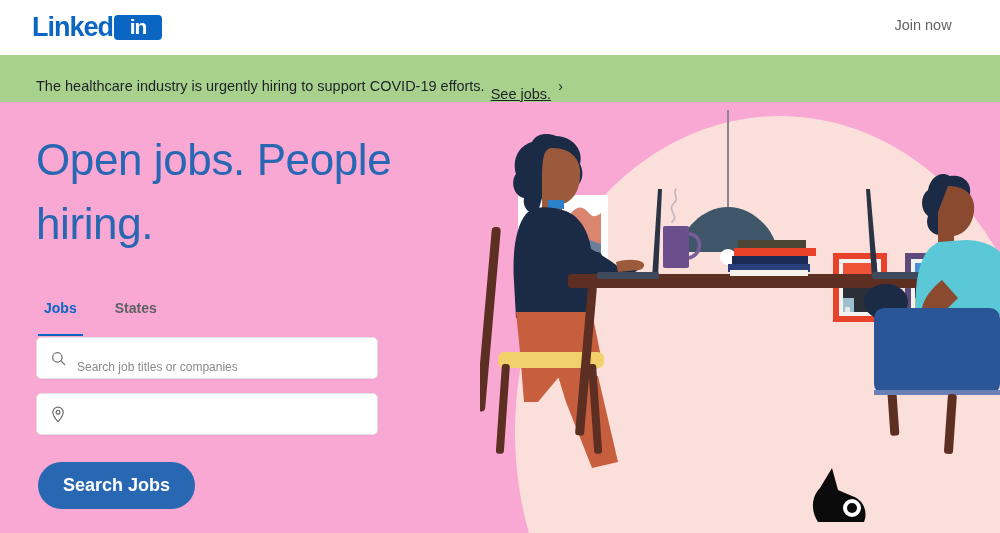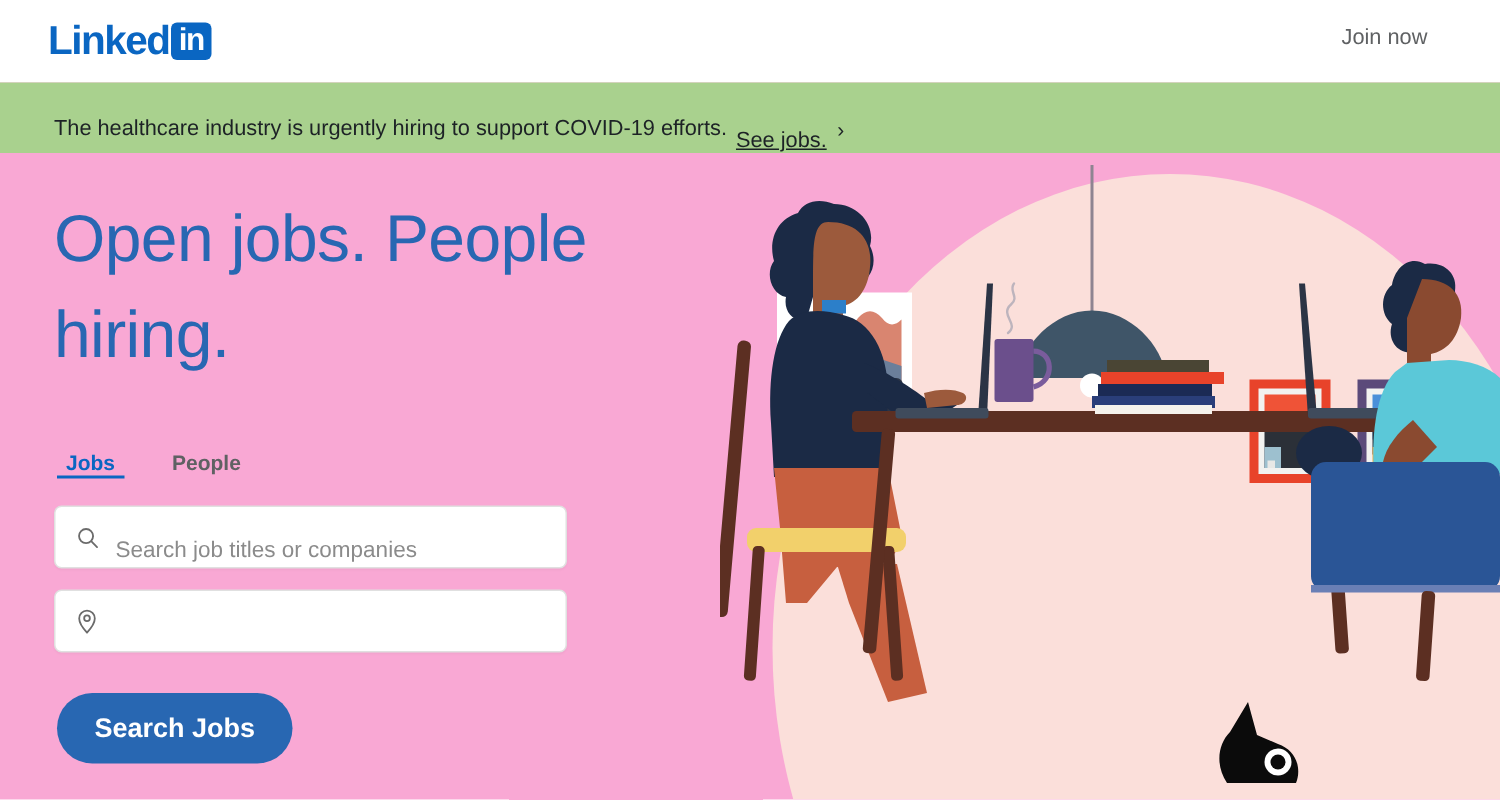--- a/index.html
+++ b/index.html
@@ -20,21 +20,21 @@
     position:absolute; left:32px; top:10px;
     display:flex; align-items:center; height:34px;
   }
   .logo-text {
     font-size:27px; font-weight:bold; color:#0a66c2;
     letter-spacing:-1.0px; line-height:1;
   }
   .logo-badge {
     display:inline-flex; align-items:center; justify-content:center;
     background:#0a66c2; color:#fff; border-radius:4px;
-    width:27px; height:25px; font-size:21px; font-weight:bold;
+    width:48px; height:25px; font-size:21px; font-weight:bold;
     letter-spacing:-1px; margin-left:1px; padding-bottom:1px;
   }
   .header-right {
     position:absolute; right:28px; top:9px;
     display:flex; align-items:center; gap:18px;flex-direction:column;
   }
   .join-now {
     font-size:14.5px; color:#5f6163; background:none; border:none;
     cursor:pointer; padding:8px 10px; font-family:inherit;
   }
@@ -66,36 +66,36 @@
   .headline {
     font-size:44px; line-height:64px; color:#2867b2;
     font-weight:normal; letter-spacing:-0.4px;
     width:420px;
   }
   .tabs {
     position:absolute; left:38px; top:296px;
     display:flex; gap:26px; align-items:flex-end;
   }
   .tab {
-    font-size:14px; font-weight:bold; padding:4px 6px 1px 6px;
+    font-size:14px; font-weight:bold; padding:4px 6px 18px 6px;
     cursor:pointer; background:none; border:none; font-family:inherit;
   }
   .tab.active { color:#0a66c2; border-bottom:2px solid #0a66c2; }
   .tab.inactive { color:#5f6163; border-bottom:2px solid transparent; }
 
   .field {
     position:absolute; left:36px; width:342px; height:42px;
     border:1px solid #e0e0e0; border-radius:5px; background:#fff;
     display:flex; align-items:center; padding:0 14px;
     box-shadow:0 1px 2px rgba(0,0,0,0.04);
   }
   .field.search { top:337px; }
   .field.location { top:393px; }
   .field svg { flex:0 0 auto; margin-right:11px; }
-  .field-text { font-size:15px; color:#8b8b8b;margin-top:17px; }
+  .field-text { font-size:12px; color:#8b8b8b;margin-top:17px; }
   .field-text.filled { color:#1d2226; }
 
   .search-btn {
     position:absolute; left:38px; top:462px;
     background:#2867b2; color:#fff; border:none;
     border-radius:24px; padding:13px 25px;
     font-size:18px; font-weight:bold; cursor:pointer;
     font-family:inherit;
   }
 
@@ -126,21 +126,21 @@
       <span class="banner-chev">›</span>
     </div>
   </div>
 
   <div class="hero-left">
     <h1 class="headline">Open jobs. People hiring.</h1>
   </div>
 
   <div class="tabs">
     <button class="tab active">Jobs</button>
-    <button class="tab inactive">People</button>
+    <button class="tab inactive">States</button>
   </div>
 
   <div class="field search">
     <svg width="15" height="15" viewBox="0 0 16 16">
       <circle cx="6.8" cy="6.8" r="5.0" fill="none" stroke="#6b6b6b" stroke-width="1.3"></circle>
       <line x1="10.6" y1="10.6" x2="14.6" y2="14.6" stroke="#6b6b6b" stroke-width="1.3" stroke-linecap="round"></line>
     </svg>
     <span class="field-text">Search job titles or companies</span>
   </div>
 

